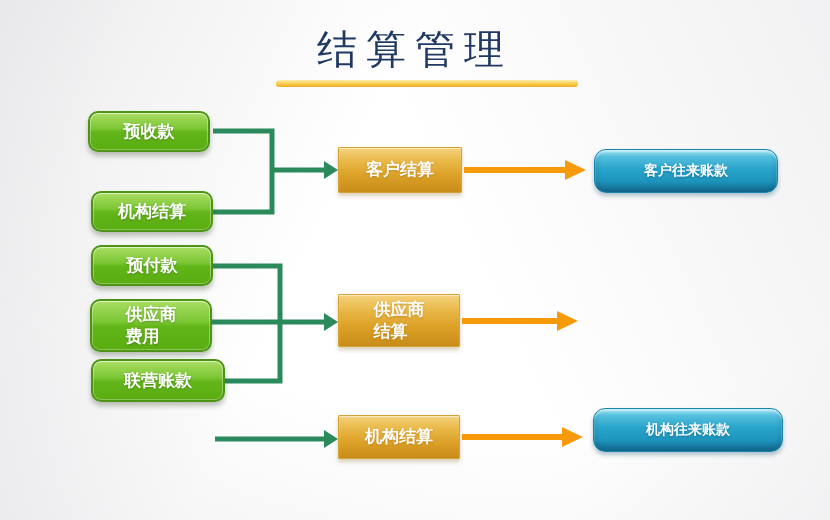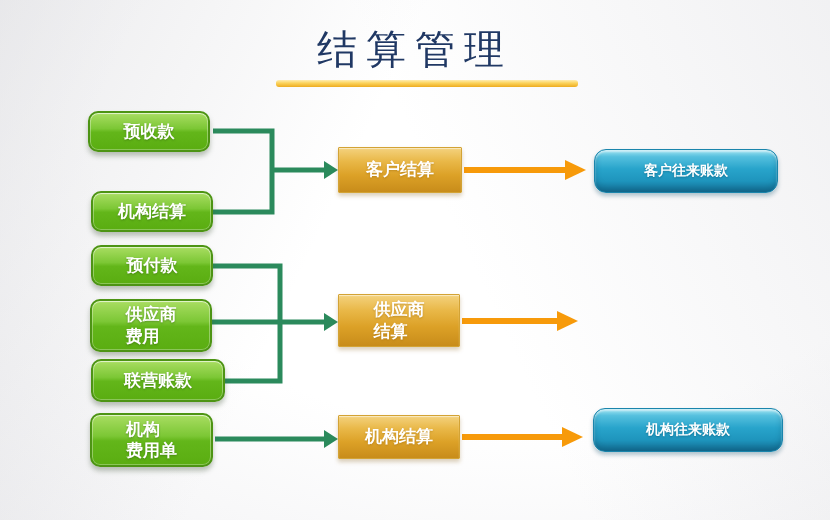--- a/index.html
+++ b/index.html
@@ -130,18 +130,16 @@
   <div class="node orange" style="left:338px; top:147px; width:124px; height:46px">客户结算</div>
   <div class="node blue" style="left:586px; top:149px; width:184px; height:44px">客户往来账款</div>
 
   <div class="node green" style="left:91px;  top:245px; width:122px; height:41px">预付款</div>
   <div class="node green" style="left:90px;  top:299px; width:122px; height:53px">供应商
 费用</div>
   <div class="node green" style="left:91px;  top:359px; width:134px; height:43px">联营账款</div>
   <div class="node orange" style="left:338px; top:294px; width:122px; height:53px">供应商
 结算</div>
 
-  <div class="node green" style="left:90px;  top:413px; width:123px; height:54px">机构
-费用单</div>
   <div class="node orange" style="left:338px; top:415px; width:122px; height:44px">机构结算</div>
   <div class="node blue" style="left:585px; top:408px; width:190px; height:44px">机构往来账款</div>
 
 </div>
 
 </body></html>

